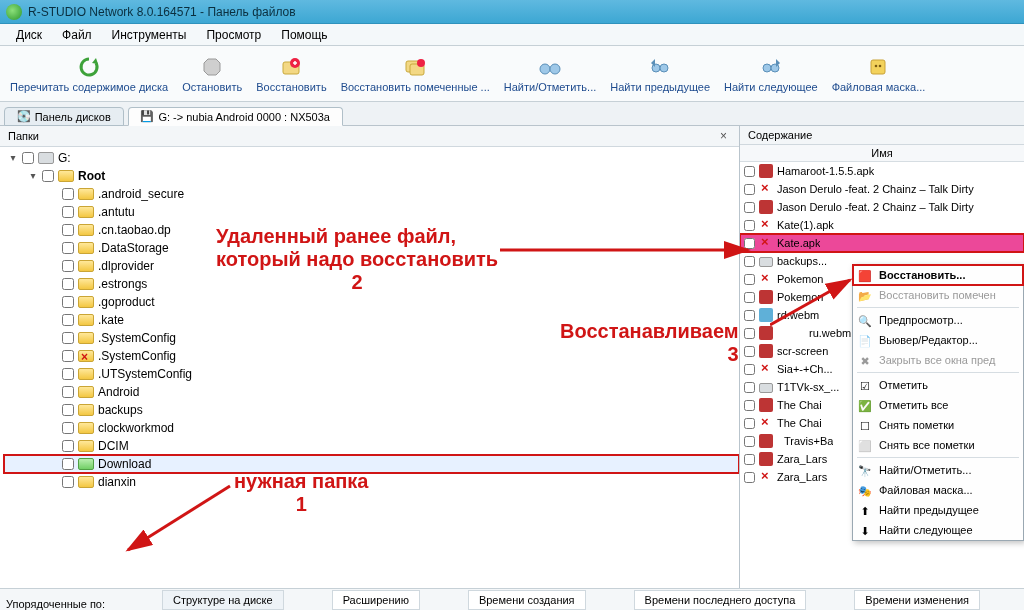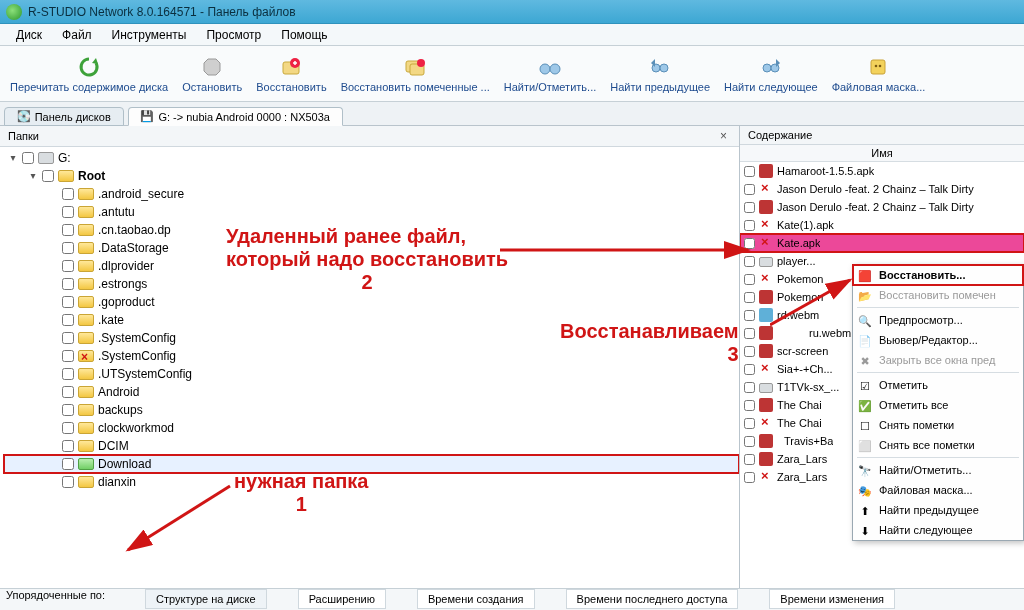--- a/index.html
+++ b/index.html
@@ -196,24 +196,24 @@
   .ctxmenu .mi.disabled { color:#9a9a9a; }
   .ctxmenu .sep { height:1px; background:#d6dde2; margin:2px 4px; }
   .ctxmenu .mi.boxed { outline:2px solid #d01515; outline-offset:-1px; font-weight:bold; }
 
   
   .sortbar {
     height:22px;
     background:#f4f7f9;
     border-top:1px solid #c6d0d6;
     display:flex;
-    align-items:flex-start;
+    align-items:flex-end;
     font-size:11px;
     padding:0 6px;
-    gap:0;
+    gap:17px;
   }
   .sortbar .slabel { padding-right:8px; }
   .sortbar .sbtn { padding:3px 10px; border:1px solid #cfd8de; background:#fff; margin-right:-1px;margin-left:32px;}
   .sortbar .sbtn.active { background:#eef3f7; font-weight:normal; }
 
   
   .anno {
     position:absolute;
     color:#d01515;
     font-family: Arial, sans-serif;
@@ -485,21 +485,21 @@
           <span style="overflow: hidden; text-overflow: ellipsis; white-space: nowrap;">Kate(1).apk</span>
         </div>
         <div class="frow sel boxed">
           <input type="checkbox" style="">
           <span class="fic del"></span>
           <span style="overflow: hidden; text-overflow: ellipsis; white-space: nowrap;">Kate.apk</span>
         </div>
         <div class="frow">
           <input type="checkbox" style="">
           <span class="fic disk"></span>
-          <span style="overflow: hidden; text-overflow: ellipsis; white-space: nowrap;">player...</span>
+          <span style="overflow: hidden; text-overflow: ellipsis; white-space: nowrap;">backups...</span>
         </div>
         <div class="frow">
           <input type="checkbox" style="">
           <span class="fic del"></span>
           <span style="overflow: hidden; text-overflow: ellipsis; white-space: nowrap;">Pokemon</span>
         </div>
         <div class="frow">
           <input type="checkbox" style="">
           <span class="fic apk"></span>
           <span style="overflow: hidden; text-overflow: ellipsis; white-space: nowrap;">Pokemon</span>
@@ -618,21 +618,21 @@
   <div class="mi">
     <span class="mic">⬆</span>
     <span>Найти предыдущее</span>
   </div>
   <div class="mi">
     <span class="mic">⬇</span>
     <span>Найти следующее</span>
   </div>
 </div>
 
-<div class="anno" style="left:226px; top:225px;">
+<div class="anno" style="left:216px; top:225px;">
   <div>Удаленный ранее файл,</div>
   <div>который надо восстановить</div>
   <div style="text-align:center">2</div>
 </div>
 <div class="anno" style="left:560px; top:320px; text-align:right;">
   <div>Восстанавливаем</div>
   <div>3</div>
 </div>
 <div class="anno" style="left:234px; top:470px;">
   <div>нужная папка</div>

